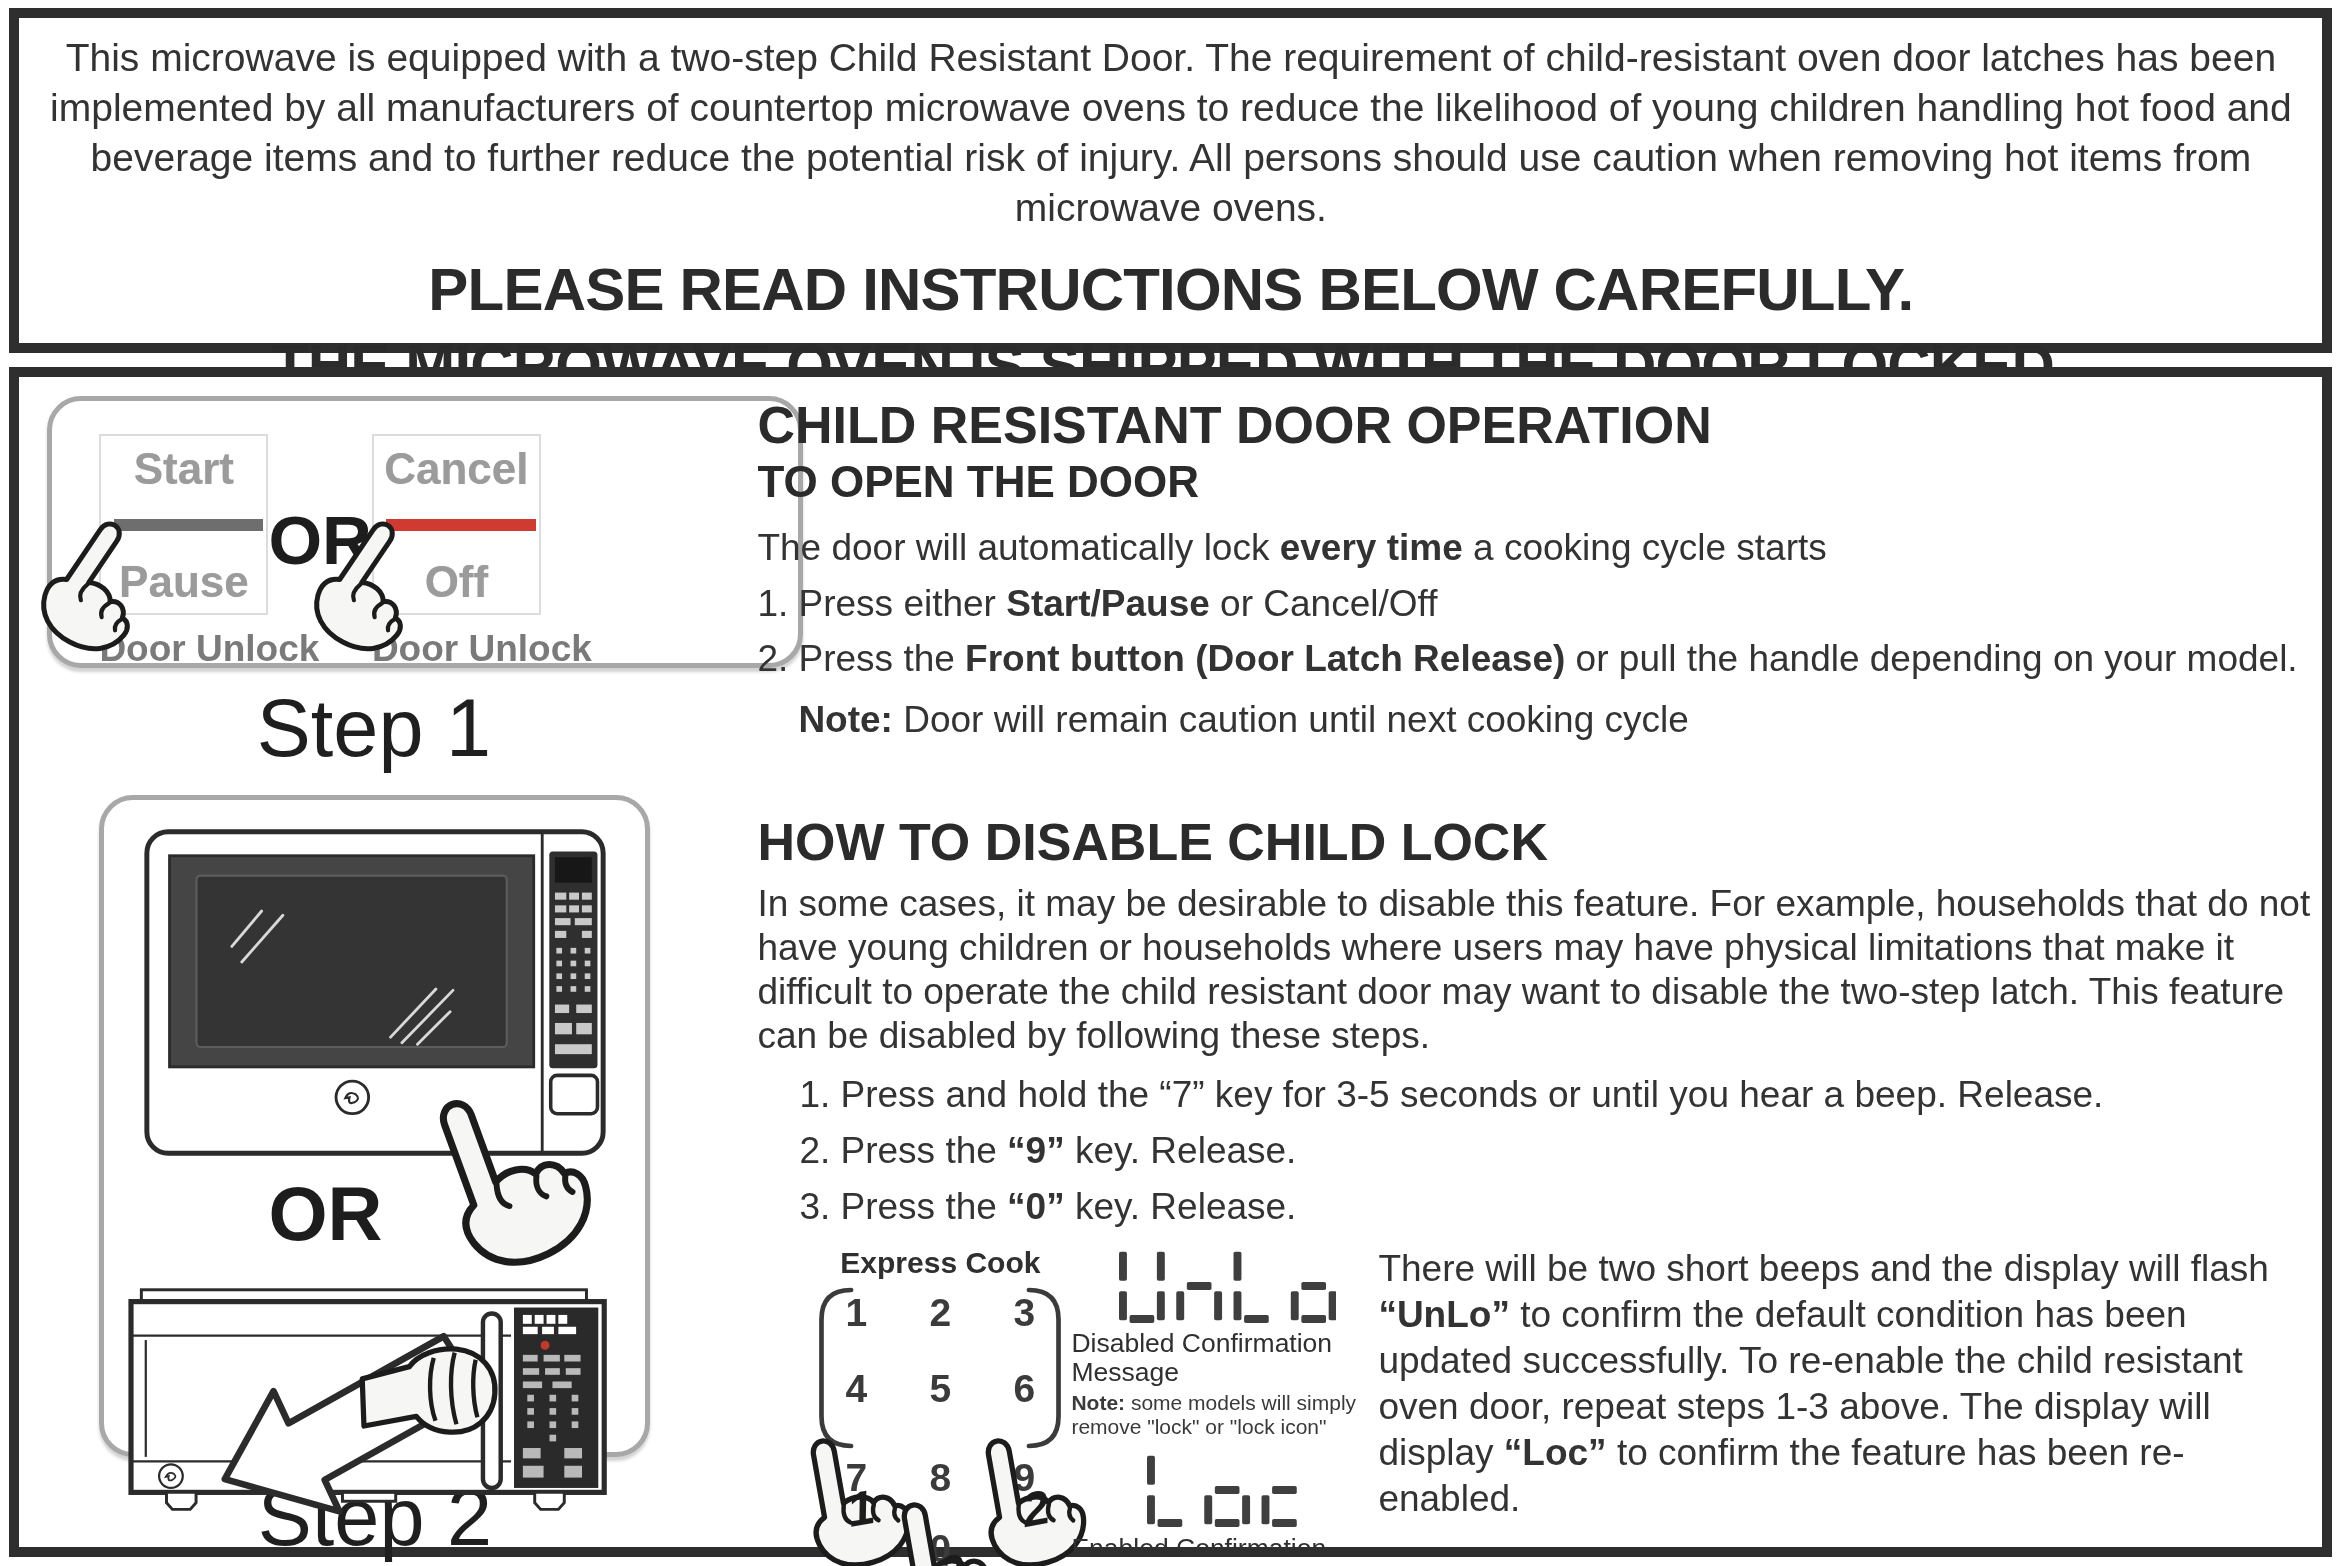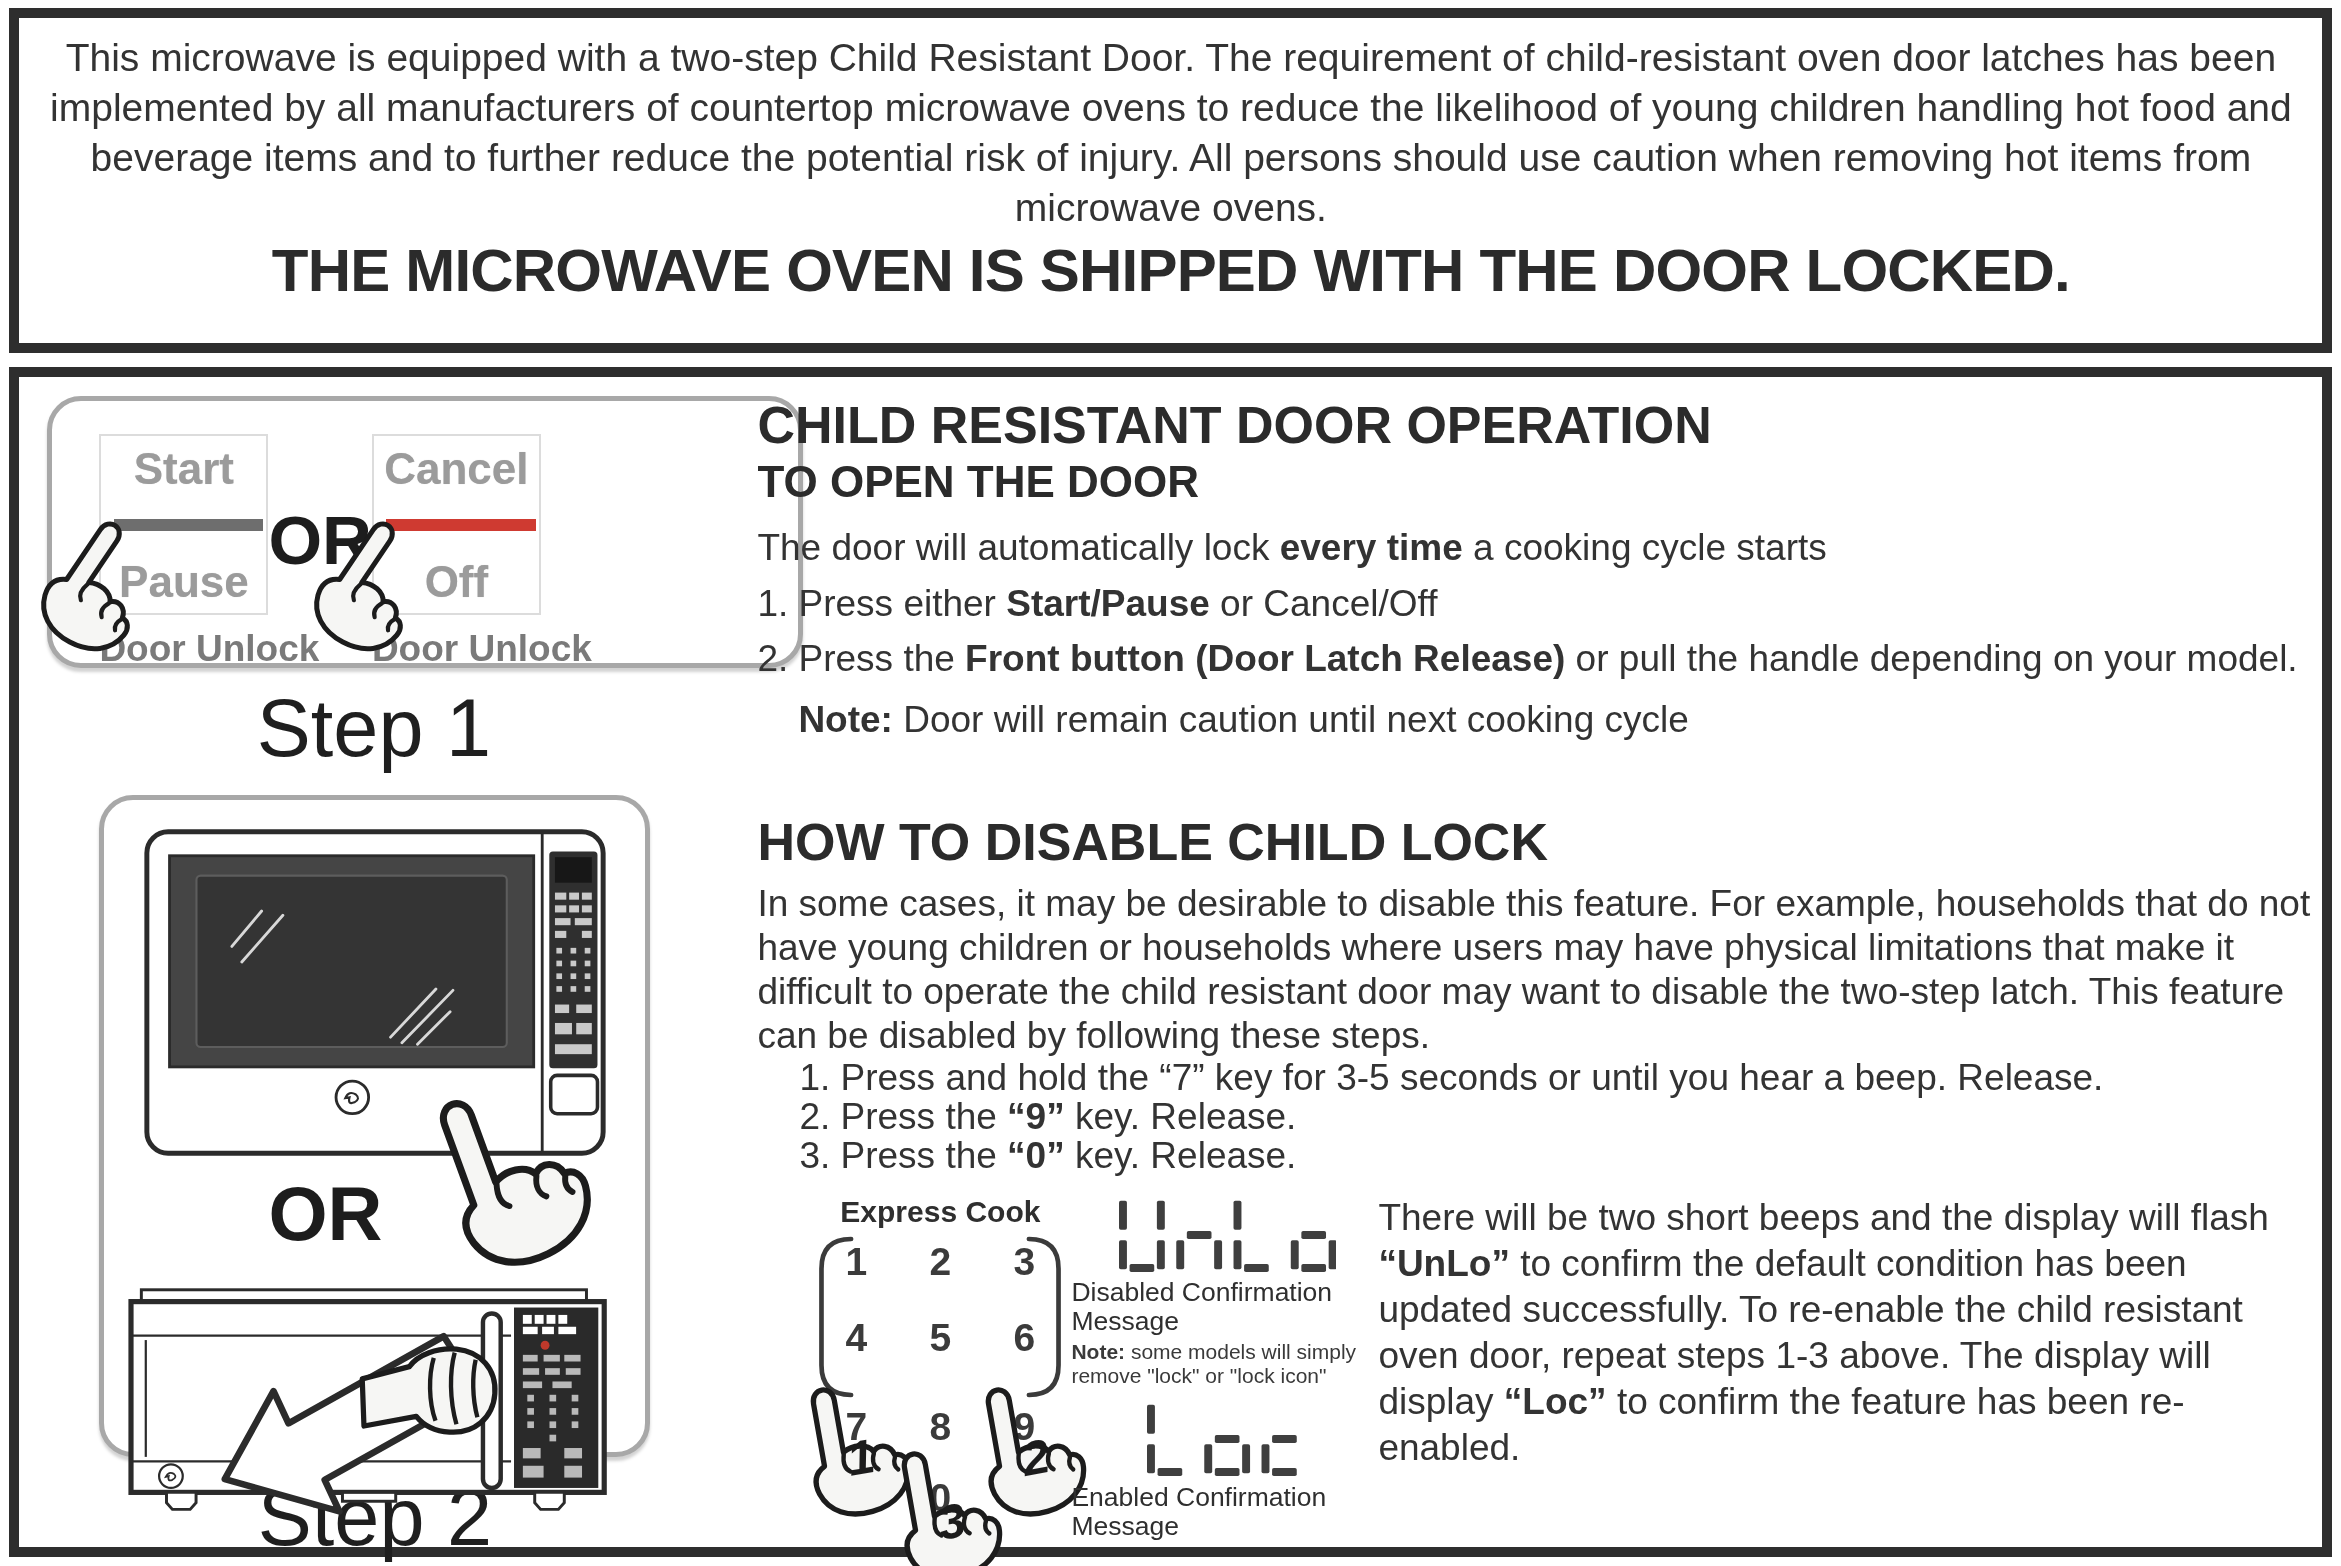--- a/index.html
+++ b/index.html
@@ -47,21 +47,21 @@
   .right-col{position:absolute;left:738px;top:20px;width:1571px}
   .h1{font-size:52px;font-weight:bold;line-height:56px;color:#2b2b2b}
   .h2{font-size:44px;font-weight:bold;line-height:52px;margin-top:3.1px;color:#2b2b2b}
   .body-line{font-size:37px;line-height:45px;color:#333}
   .op-intro{margin-top:17px}
   .op-item{margin-top:11px}
   .op-item2{line-height:44px}
   .op-note{margin-top:15.6px;margin-left:41px}
   #disable-title{margin-top:72px}
   .dis-par{margin-top:12.5px;font-size:37px;line-height:44px;color:#333}
-  .dis-step{margin-left:42px;margin-top:0;font-size:37px;line-height:39px;color:#333}
+  .dis-step{margin-left:42px;margin-top:17px;font-size:37px;line-height:39px;color:#333}
   .dis-step:first-of-type{margin-top:12.5px}
 
   .bottom-row{position:relative;margin-top:20px;height:355px}
   
   .keypad{position:absolute;left:52px;top:0;width:262px}
   .kp-title{text-align:center;font-size:30px;font-weight:bold;color:#2f2f2f}
   .kp-digit{position:absolute;width:50px;text-align:center;font-size:39px;font-weight:bold;color:#3b3b3b}
   .kp-area{position:relative;height:351px}
   .kp-bracket{position:absolute;left:0;top:4.7px;width:262px;height:166px}
   .hand-wrap{position:absolute;width:123px;height:137px}
@@ -97,20 +97,21 @@
       <path d="M110,6 C104,28 104,60 112,88" fill="none" stroke="#1c1c1c" stroke-width="5"></path>
       <path d="M134,14 C130,32 130,58 136,80" fill="none" stroke="#1c1c1c" stroke-width="5"></path>
     </g>
   </defs>
 </svg>
 
 <div class="page">
 
   <div class="frame" id="top-box">
     <p class="intro-text">This microwave is equipped with a two-step Child Resistant Door. The requirement of child-resistant oven door latches has been implemented by all manufacturers of countertop microwave ovens to reduce the likelihood of young children handling hot food and beverage items and to further reduce the potential risk of injury. All persons should use caution when removing hot items from microwave ovens.</p>
+    <div class="warn warn1">PLEASE READ INSTRUCTIONS BELOW CAREFULLY.</div>
     <div class="warn">THE MICROWAVE OVEN IS SHIPPED WITH THE DOOR LOCKED.</div>
   </div>
 
   <div class="frame" id="main-box">
 
     <div class="left-col">
 
       <div class="rounded-panel" id="step1-panel">
         <div class="btn-card">
           <div class="btn-face">

